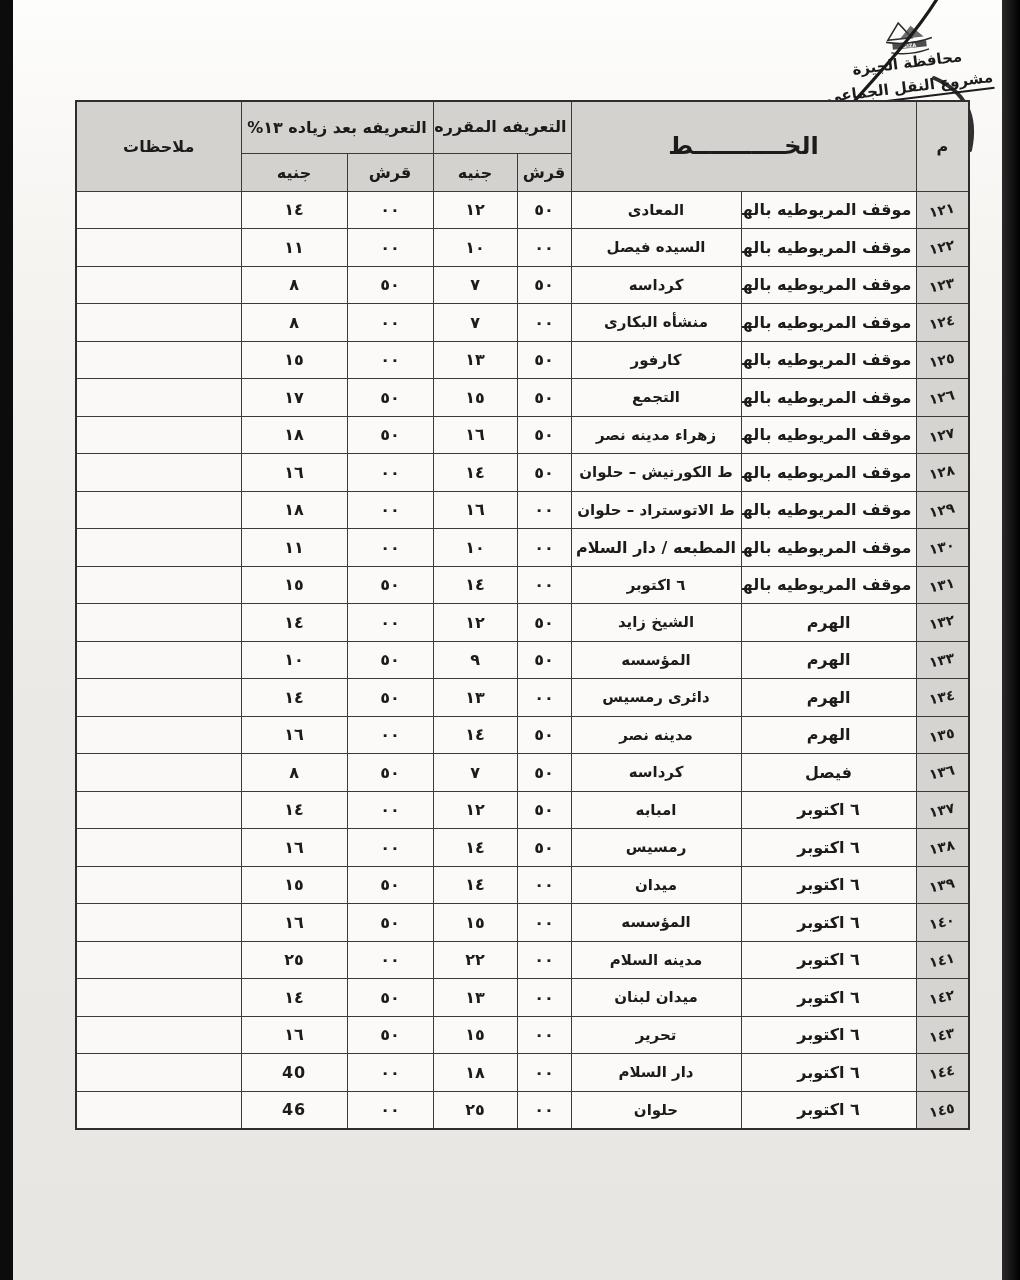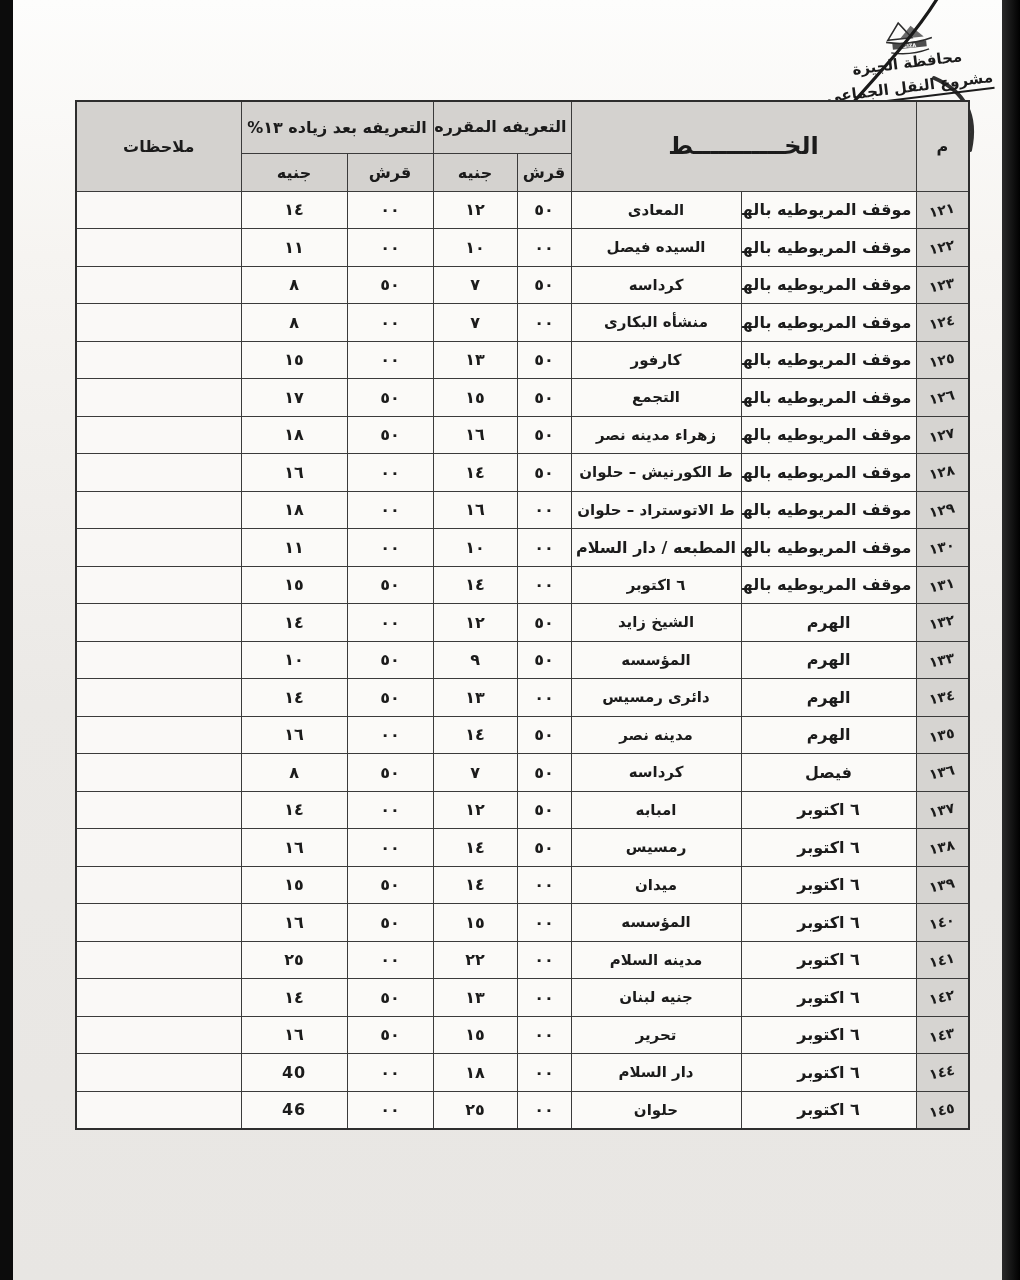--- a/index.html
+++ b/index.html
@@ -328,21 +328,21 @@
       <td class="num">٠٠</td>
       <td class="num">٢٢</td>
       <td class="num">٠٠</td>
       <td class="num">٢٥</td>
       <td class="notes"></td>
     </tr>
 
     <tr>
       <td class="serial"><span>١٤٢</span></td>
       <td class="origin">٦ اكتوبر</td>
-      <td class="dest">جنيه لبنان</td>
+      <td class="dest">ميدان لبنان</td>
       <td class="num">٠٠</td>
       <td class="num">١٣</td>
       <td class="num">٥٠</td>
       <td class="num">١٤</td>
       <td class="notes"></td>
     </tr>
 
     <tr>
       <td class="serial"><span>١٤٣</span></td>
       <td class="origin">٦ اكتوبر</td>

